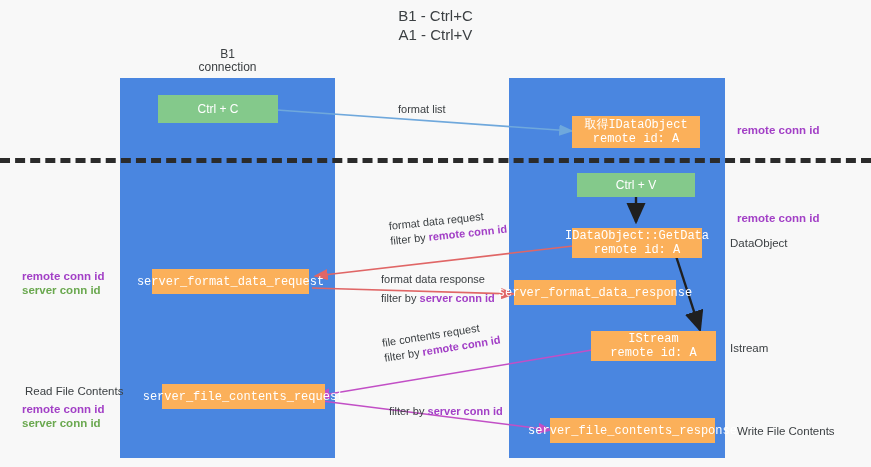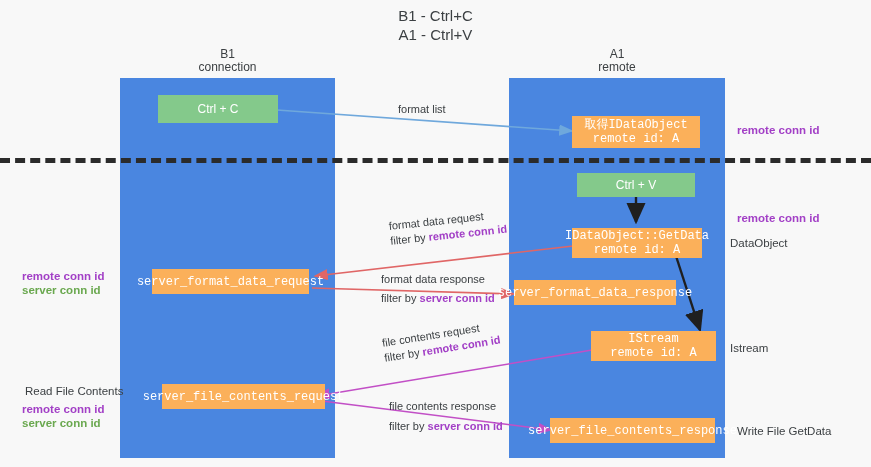--- a/index.html
+++ b/index.html
@@ -101,22 +101,20 @@
 </head>
 <body>
 
 <div id="canvas">
 
   <div class="abs title">B1 - Ctrl+C
 A1 - Ctrl+V</div>
 
   <div class="abs col-caption" style="left:120px; top:48px; width:215px;">B1
 connection</div>
-  <div class="abs col-caption" style="left:509px; top:48px; width:216px;">A1
-remote</div>
 
   <div class="abs lane" id="lane-b1"></div>
   <div class="abs lane" id="lane-a1"></div>
 
   <svg id="wires">
     <defs>
       <marker id="ah-blue" markerWidth="9" markerHeight="7" refX="8" refY="3.5" orient="auto">
         <polygon points="0 0, 9 3.5, 0 7" fill="#6fa8dc"></polygon>
       </marker>
       <marker id="ah-red" markerWidth="9" markerHeight="7" refX="8" refY="3.5" orient="auto">
@@ -181,33 +179,32 @@
     <div>format data response</div>
     <div style="margin-top:4px;"><span>filter by </span><b class="c-server-mag">server conn id</b></div>
   </div>
 
   <div class="abs edge-label" style="left:381px; top:336px; transform: rotate(-9deg); transform-origin: left top;">
     <div>file contents request</div>
     <div><span>filter by </span><b class="c-remote">remote conn id</b></div>
   </div>
 
   <div class="abs edge-label" style="left:389px; top:399px;">
-    <div>file contents response</div>
     <div style="margin-top:5px;"><span>filter by </span><b class="c-server-mag">server conn id</b></div>
   </div>
 
   <div class="abs side-label c-remote" style="left:737px; top:123px;">remote conn id</div>
 
   <div class="abs side-label c-remote" style="left:737px; top:211px;">remote conn id</div>
 
   <div class="abs side-label plain" style="left:730px; top:236px;">DataObject</div>
 
   <div class="abs side-label plain" style="left:730px; top:341px;">Istream</div>
 
-  <div class="abs side-label plain" style="left:737px; top:424px;">Write File GetData</div>
+  <div class="abs side-label plain" style="left:737px; top:424px;">Write File Contents</div>
 
   <div class="abs side-label" style="left:22px; top:269px;">
     <div class="c-remote">remote conn id</div>
     <div class="c-server">server conn id</div>
   </div>
 
   <div class="abs side-label plain" style="left:25px; top:384px;">Read File Contents</div>
 
   <div class="abs side-label" style="left:22px; top:402px;">
     <div class="c-remote">remote conn id</div>

